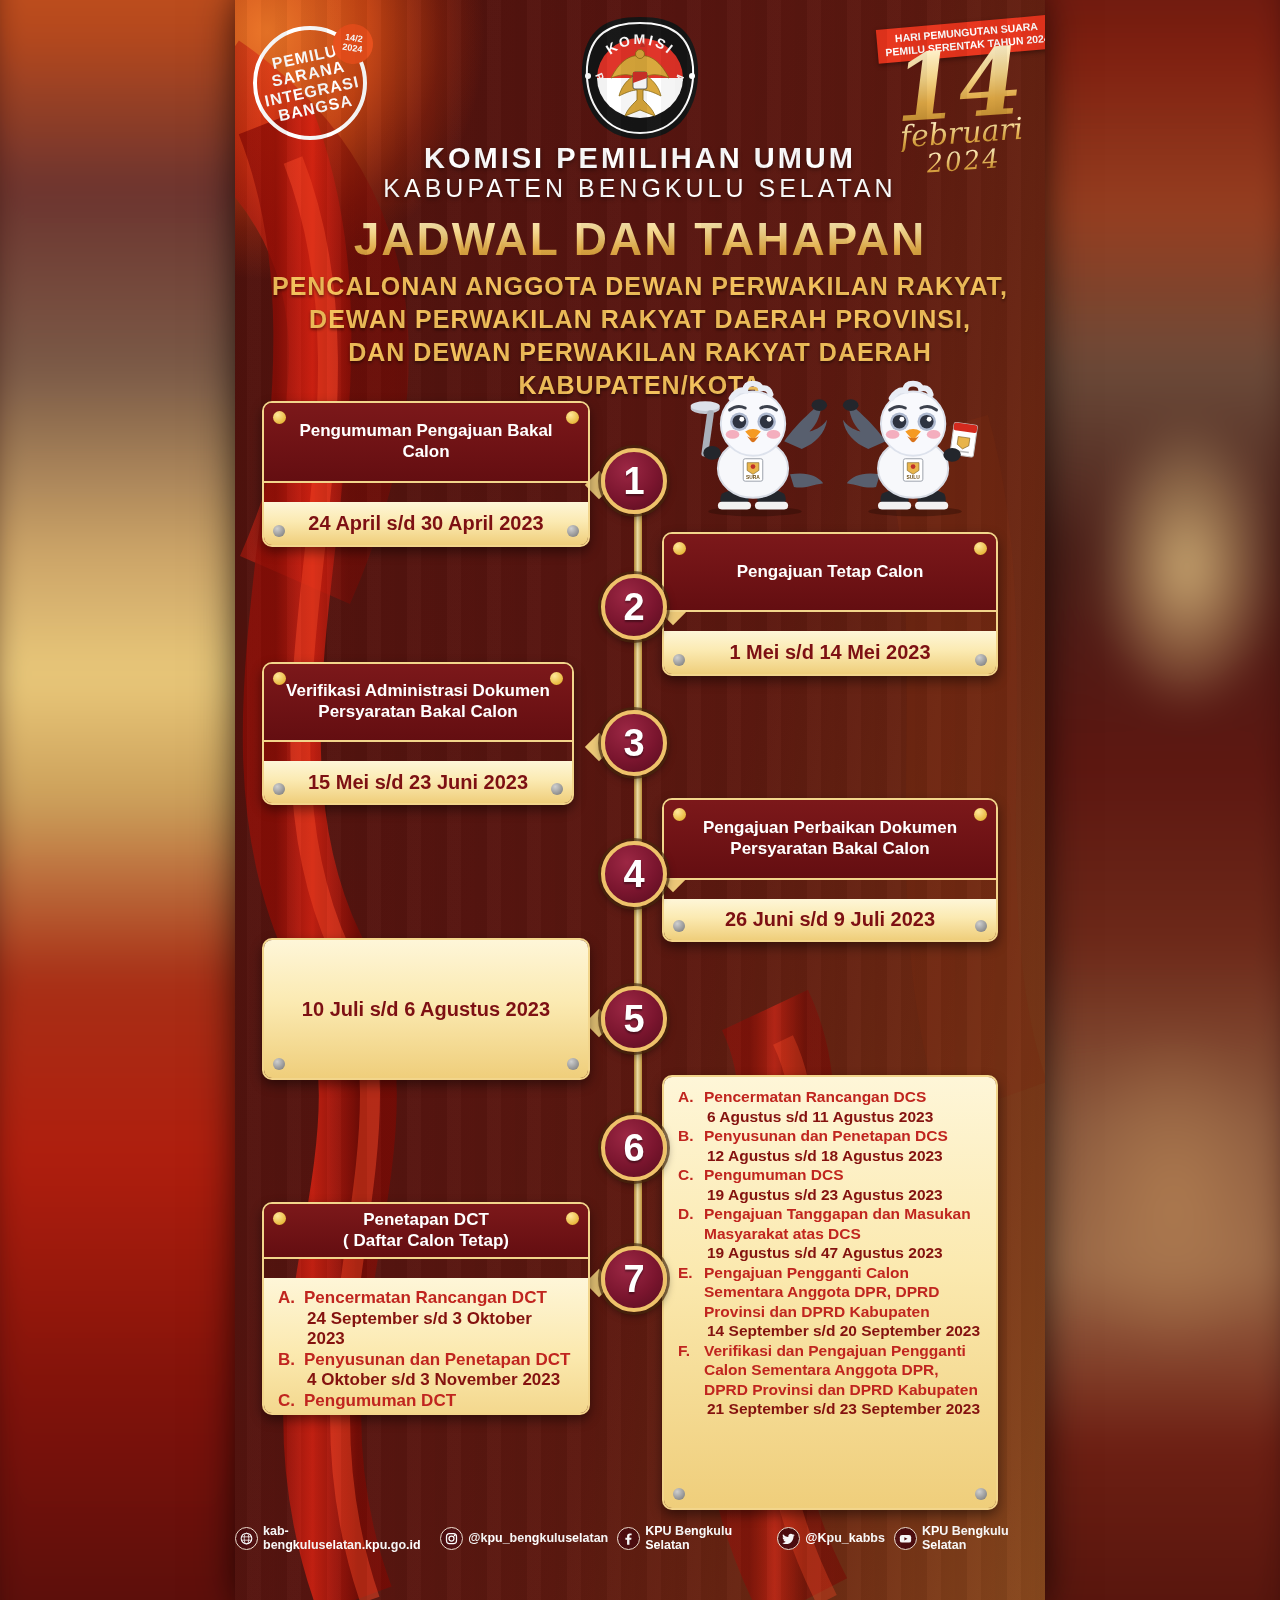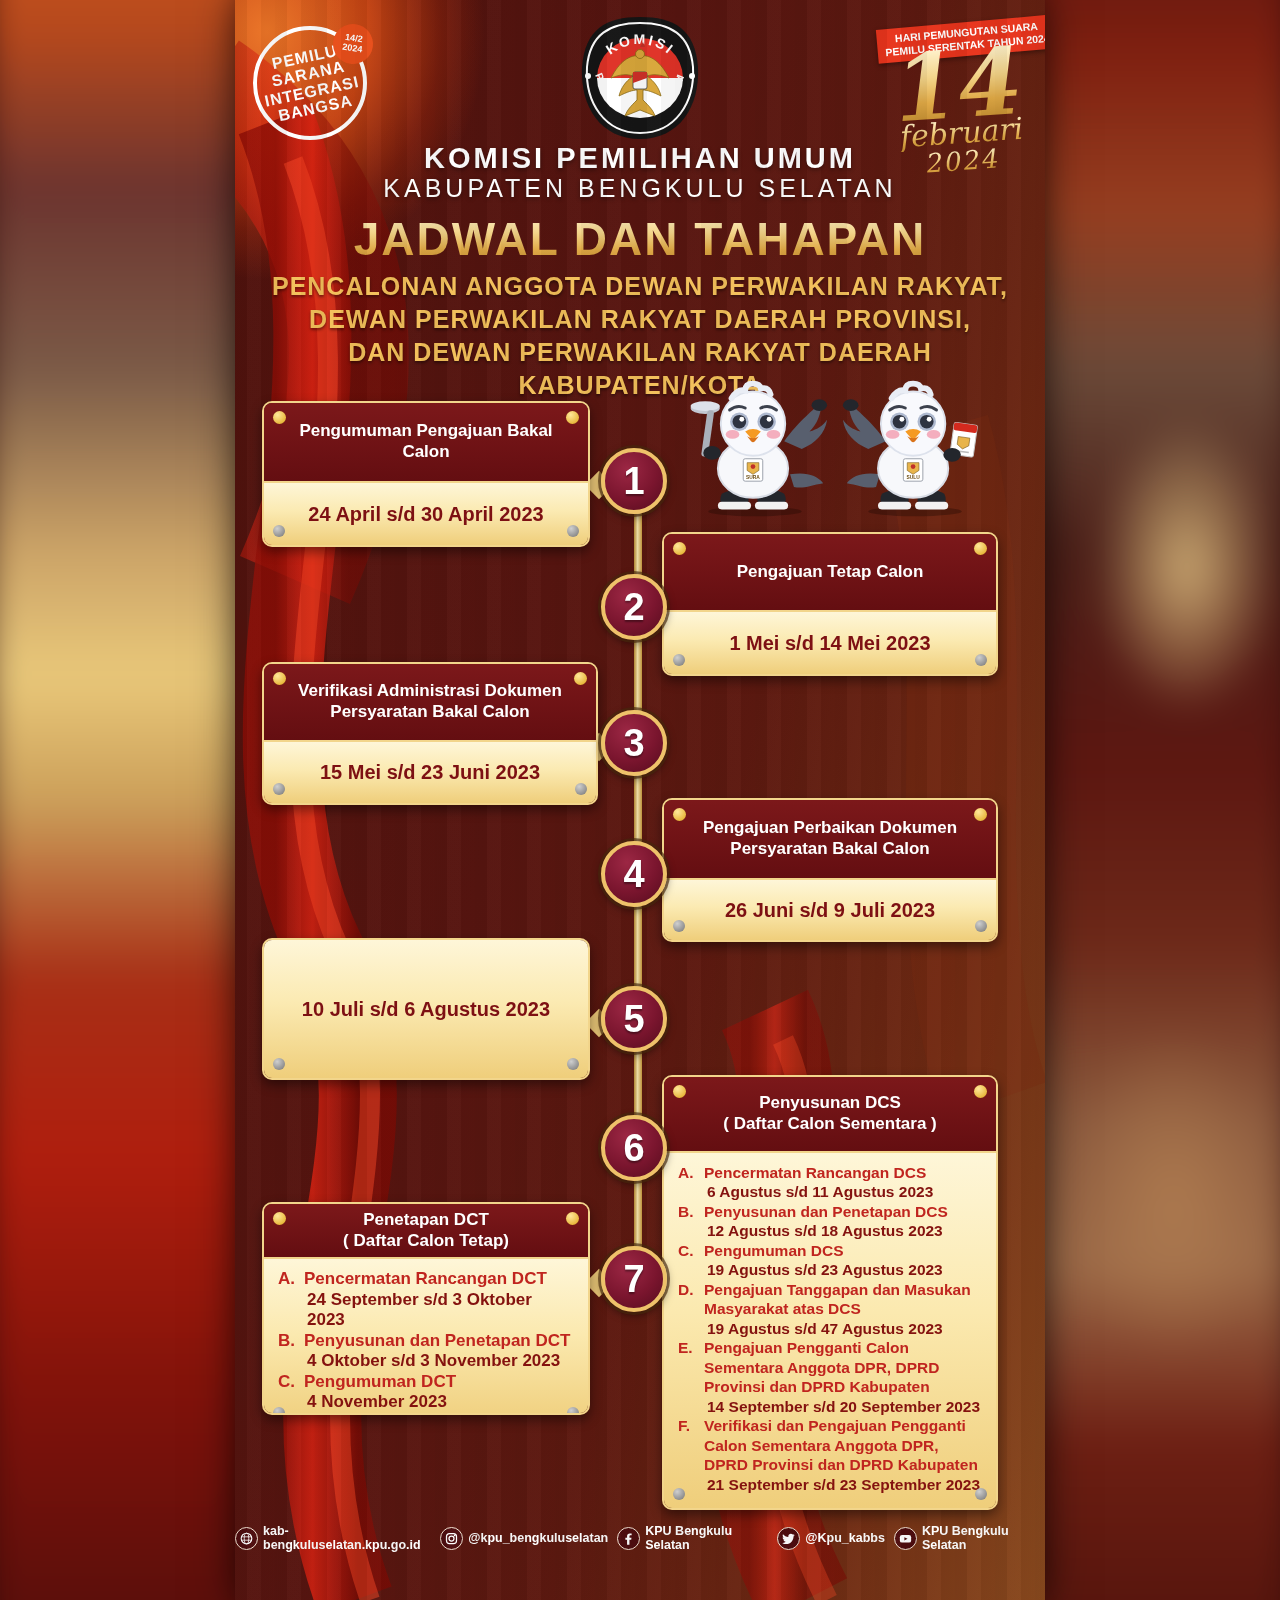--- a/index.html
+++ b/index.html
@@ -58,37 +58,37 @@
   .tip{position:absolute;width:20px;height:20px;background:#ecc878;transform:rotate(45deg);z-index:1;}
   .t1{left:354px;top:475px}.t2{left:428px;top:601px}.t3{left:354px;top:737px}
   .t4{left:428px;top:868px}.t5{left:354px;top:1013px}.t6{left:428px;top:1142px}.t7{left:354px;top:1273px}
   .node{position:absolute;left:366px;width:66px;height:66px;border-radius:50%;
     background:radial-gradient(circle at 38% 30%,#9c2744,#7a152e 55%,#560c1e 100%);
     border:4px solid #eec26a;box-shadow:0 0 0 3px rgba(70,40,12,.65),0 3px 8px rgba(0,0,0,.5);
     display:flex;align-items:center;justify-content:center;z-index:2;}
   .node-num{color:#fff;font-weight:800;font-size:38px;text-shadow:0 2px 2px rgba(0,0,0,.4);}
   .n1{top:448px}.n2{top:574px}.n3{top:710px}.n4{top:841px}.n5{top:986px}.n6{top:1115px}.n7{top:1246px}
   .stage-box{position:absolute;border:2px solid #f2d58b;border-radius:10px;overflow:hidden;
-    box-shadow:0 5px 12px rgba(0,0,0,.45);display:flex;flex-direction:column;z-index:1;}
+    box-shadow:0 5px 12px rgba(0,0,0,.45);display:flex;flex-direction:column;z-index:1;gap:19px;}
   .stage-head{position:relative;background:linear-gradient(180deg,#7c181a,#640e11);color:#fff;
     font-weight:800;font-size:17px;line-height:1.22;text-align:center;display:flex;flex-direction:column;
     align-items:center;justify-content:center;border-bottom:2px solid #f2d58b;padding:6px 14px;}
   .stage-head::before,.stage-head::after{content:"";position:absolute;top:8px;width:13px;height:13px;
     border-radius:50%;background:radial-gradient(circle at 35% 30%,#ffe89a,#e9b93f 70%,#a87a1a);}
   .stage-head::before{left:9px}.stage-head::after{right:9px}
   .stage-date{position:relative;flex:1;background:linear-gradient(180deg,#fef6d8 0%,#fbeab2 45%,#efce7b 100%);
     color:#7d1013;font-weight:800;font-size:20px;display:flex;align-items:center;justify-content:center;
     text-align:right;padding:4px 12px;}
   .stage-date::before,.stage-date::after,.stage-details::before,.stage-details::after{content:"";
     position:absolute;bottom:8px;width:12px;height:12px;border-radius:50%;
     background:radial-gradient(circle at 35% 30%,#cfcfcf,#8f8f8f 70%,#6a6a6a);}
   .stage-date::before,.stage-details::before{left:9px}.stage-date::after,.stage-details::after{right:9px}
   .pos1{left:27px;top:401px;width:328px;height:146px}.pos1 .stage-head{height:80px}
   .pos2{left:427px;top:532px;width:336px;height:144px}.pos2 .stage-head{height:78px}
-  .pos3{left:27px;top:662px;width:336px;height:143px}.pos3 .stage-head{height:78px}
+  .pos3{left:27px;top:662px;width:312px;height:143px}.pos3 .stage-head{height:78px}
   .pos4{left:427px;top:798px;width:336px;height:144px}.pos4 .stage-head{height:80px}
   .pos5{left:27px;top:938px;width:328px;height:142px}.pos5 .stage-head{height:80px}
   .pos6{left:427px;top:1075px;width:336px;height:435px}.pos6 .stage-head{height:78px}
   .pos7{left:27px;top:1202px;width:328px;height:213px}.pos7 .stage-head{height:81px}
   .stage-details{position:relative;flex:1;background:linear-gradient(180deg,#fef6d8 0%,#fbe9af 45%,#efce7b 100%);
     padding:10px 14px 14px 14px;}
   .detail{display:grid;grid-template-columns:26px 1fr;}
   .detail .letter,.detail .lab{color:#c0251f;font-weight:800;}
   .detail .dat{grid-column:2;color:#84120f;font-weight:700;padding-left:3px;}
   .pos6 .detail{font-size:15.5px;line-height:19.5px;}
@@ -329,24 +329,20 @@
           <span>26 Juni s/d 9 Juli 2023</span>
         </div>
     </div>
     <div class="stage-box pos5">
       <div class="stage-date">
           <span>10 Juli s/d 6 Agustus 2023</span>
         </div>
     </div>
 
     <div class="stage-box pos6">
-      <div class="stage-head">
-        <span>Penyusunan DCS</span>
-        <span>( Daftar Calon Sementara )</span>
-      </div>
       <div class="stage-details">
         <div class="detail">
             <span class="letter">A.</span>
             <span class="lab">Pencermatan Rancangan DCS</span>
             <span class="dat">6 Agustus s/d 11 Agustus 2023</span>
           </div>
         <div class="detail">
             <span class="letter">B.</span>
             <span class="lab">Penyusunan dan Penetapan DCS</span>
             <span class="dat">12 Agustus s/d 18 Agustus 2023</span>

